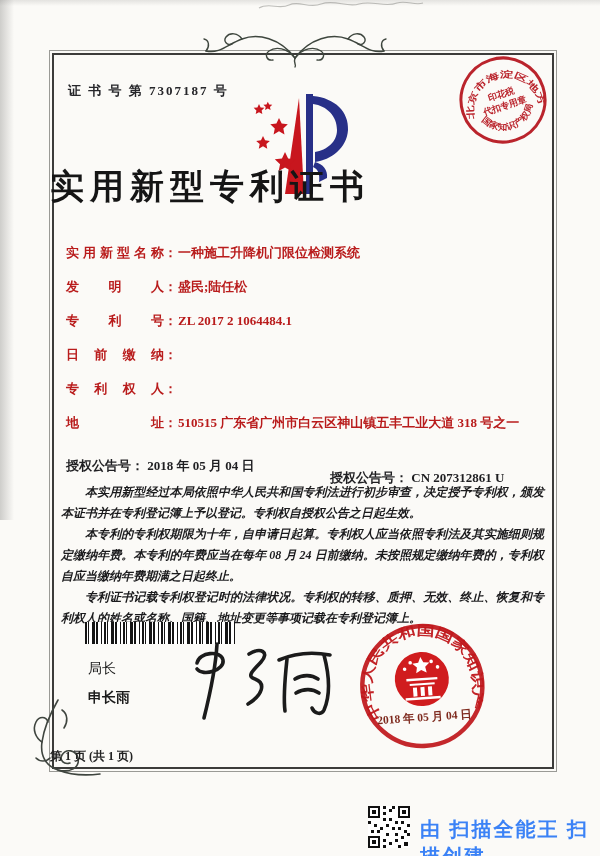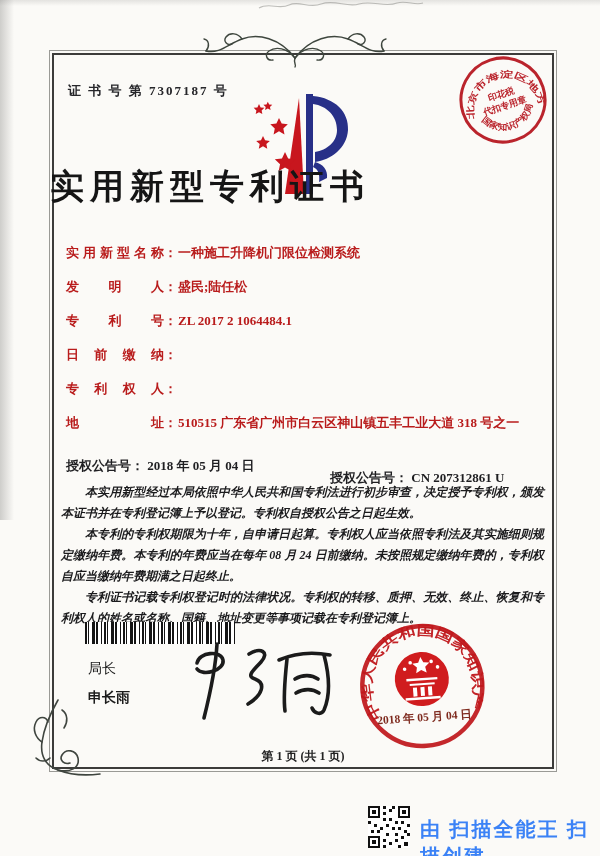--- a/index.html
+++ b/index.html
@@ -67,21 +67,21 @@
       #141414 0 2px,#fff 2px 3px,#141414 3px 4px,#fff 4px 7px,
       #141414 7px 10px,#fff 10px 11px,#141414 11px 13px,#fff 13px 16px,
       #141414 16px 17px,#fff 17px 19px);
   }
   .director-title{position:absolute;left:88px;top:660px;font-size:14px;font-weight:400;font-family:"Liberation Sans","DejaVu Sans",sans-serif;}
   .director-name{position:absolute;left:88px;top:689px;font-size:14px;font-weight:700;font-family:"Liberation Sans","DejaVu Sans",sans-serif;text-align:center;}
   .signature{position:absolute;left:183px;top:638px;}
   .seal{position:absolute;left:350px;top:616px;}
   .tax-seal{position:absolute;left:455px;top:52px;opacity:.92;}
   .page-footer{
-    position:absolute;left:50px;top:748px;width:506px;text-align:center;
+    position:absolute;left:50px;top:748px;width:506px;
     font-size:12px;font-weight:700;color:#222;
   }
   .ornament-top{position:absolute;left:200px;top:26px;}
   .corner-flourish{position:absolute;left:28px;top:698px;}
   .pen-scribble{position:absolute;left:255px;top:0;}
   
   .qr{position:absolute;left:368px;top:806px;}
   .scan-caption{
     position:absolute;left:420px;top:816px;
     font-size:20px;font-weight:700;color:#3b82f6;letter-spacing:2px;

